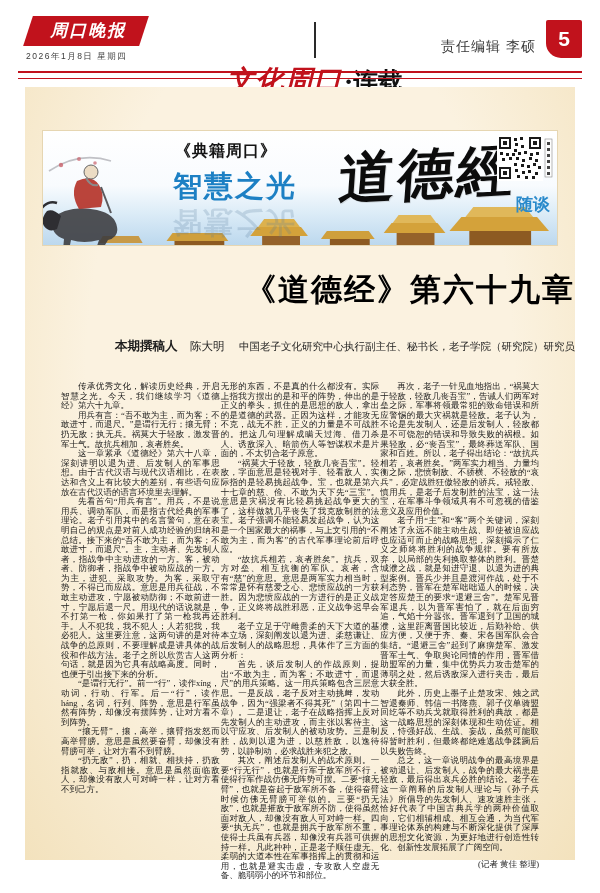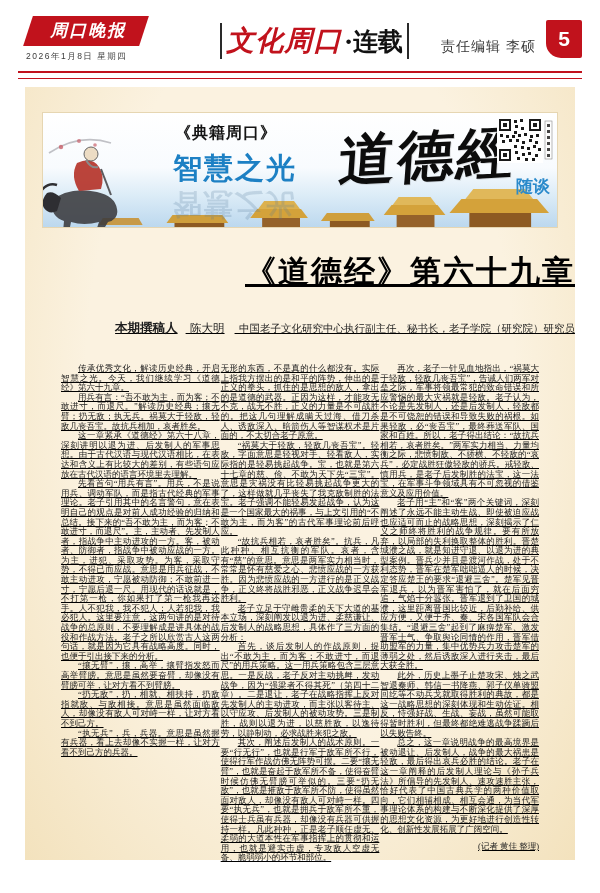--- a/index.html
+++ b/index.html
@@ -9,36 +9,36 @@
   
   .header{position:absolute;top:16px;left:18px;right:18px;height:52px;display:flex;
           justify-content:space-between;align-items:flex-start;}
   .mast-left{width:170px;}
   .logo-ribbon{display:inline-block;background:#c1121c;color:#fff;padding:3px 18px 4px 22px;
                transform:skewX(-18deg);margin-left:10px;}
   .logo-ribbon span{display:inline-block;transform:skewX(18deg);
                font-family:"DejaVu Serif",serif;font-style:italic;font-weight:bold;
                font-size:17px;letter-spacing:2px;white-space:nowrap;}
   .date-line{margin:5px 0 0 8px;font-size:8.5px;color:#3a3a3a;letter-spacing:1.5px;}
-  .section-wrap{display:flex;align-items:center;gap:4px;margin-top:6px;}
+  .section-wrap{display:flex;align-items:center;gap:4px;margin-top:6px;flex-direction:column;}
   .vbar{width:2px;height:36px;background:#2a2a2a;}
   .sec-red{font-family:"DejaVu Serif",serif;font-weight:900;font-style:italic;
            color:#c1121c;font-size:28px;letter-spacing:1px;}
   .sec-black{font-family:"DejaVu Serif",serif;font-weight:700;color:#111;font-size:25px;margin-left:2px;}
   .mast-right{display:flex;align-items:flex-end;gap:10px;height:42px;}
   .editor{font-size:14px;color:#3a3a3a;letter-spacing:1px;margin-bottom:2px;}
   .page-num{width:36px;height:38px;background:#c1121c;color:#fff;display:flex;align-items:center;
             justify-content:center;font-size:21px;font-weight:bold;border-radius:2px 2px 2px 15px;}
   .rule{position:absolute;top:71px;left:18px;right:18px;height:5px;
         border-top:2.5px solid #c1121c;border-bottom:1.5px solid #c1121c;}
 
   
   .panel{position:absolute;top:87px;left:25px;right:25px;bottom:33px;
          background:radial-gradient(ellipse at 50% 38%,#fbf2e0 55%,#f3e2bd 100%);
-         padding-top:25px;box-sizing:border-box;text-decoration:underline;}
+         padding-top:43px;box-sizing:border-box;}
 
   
   .banner{position:relative;margin:0 17px;height:114px;
           background:linear-gradient(180deg,#ffffff 0%,#f8fbfe 48%,#dcecf7 72%,#bcd8ee 100%);
           border:1px solid #e6d6b2;overflow:hidden;}
   .ink-figure{position:absolute;left:-8px;bottom:-6px;z-index:3;}
   .series{position:absolute;left:132px;top:10px;z-index:3;font-family:"DejaVu Serif",serif;
           font-weight:800;font-size:16px;color:#141414;letter-spacing:1px;}
   .slogan{position:absolute;left:130px;top:36px;z-index:3;font-weight:900;font-size:29px;
           color:#1d80c4;letter-spacing:2px;}
@@ -194,31 +194,31 @@
 
     <div class="byline">
       <span class="by-label">本期撰稿人</span>
       <span class="by-author">陈大明</span>
       <span class="by-aff">中国老子文化研究中心执行副主任、秘书长，老子学院（研究院）研究员</span>
     </div>
 
     <div class="columns">
       <div class="col">
           <p class="para">传承优秀文化，解读历史经典，开启智慧之光。今天，我们继续学习《道德经》第六十九章。</p>
-          <p class="para">用兵有言：“吾不敢为主，而为客；不敢进寸，而退尺。”解读历史经典；攘无臂；扔无敌；执无兵。祸莫大于轻敌，轻敌几丧吾宝。故抗兵相加，哀者胜矣。</p>
+          <p class="para">用兵有言：“吾不敢为主，而为客；不敢进寸，而退尺。”是谓行无行；攘无臂；扔无敌；执无兵。祸莫大于轻敌，激发晋军士气。故抗兵相加，哀者胜矣。</p>
           <p class="para">这一章紧承《道德经》第六十八章，深刻讲明以退为进、后发制人的军事思想。由于古代汉语与现代汉语相比，在表达和含义上有比较大的差别，有些语句应放在古代汉语的语言环境里去理解。</p>
           <p class="para">先看首句“用兵有言”。用兵，不是说用兵、调动军队，而是指古代经典的军事理论。老子引用其中的名言警句，意在表明自己的观点是对前人成功经验的归纳和总结。接下来的“吾不敢为主，而为客；不敢进寸，而退尺”。主，主动者、先发制人者，指战争中主动进攻的一方。客，被动者、防御者，指战争中被动应战的一方。为主，进犯、采取攻势。为客，采取守势，不得已而应战。意思是用兵征战，不敢主动进攻，宁愿被动防御；不敢前进一寸，宁愿后退一尺。用现代的话说就是，不打第一枪，你如果打了第一枪我再还手。人不犯我，我不犯人；人若犯我，我必犯人。这里要注意，这两句讲的是对待战争的总原则，不要理解成是讲具体的战役和作战方法。老子之所以欣赏古人这两句话，就是因为它具有战略高度。同时，也便于引出接下来的分析。</p>
+          <p class="para">“是谓行无行”。前一“行”，读作xíng，动词，行动、行军。后一“行”，读作háng，名词，行列、阵势，意思是行军虽然有阵势，却像没有摆阵势，让对方看不到阵势。</p>
           <p class="para">“攘无臂”，攘，高举，攘臂指发怒而高举臂膀。意思是虽然要奋臂，却像没有臂膀可举，让对方看不到臂膀。</p>
           <p class="para">“扔无敌”，扔，相就、相扶持，扔敌指就敌、与敌相接。意思是虽然面临敌人，却像没有敌人可对峙一样，让对方看不到己方。</p>
-          <p class="para">“执无兵”，兵，兵器。意思是虽然握有兵器，看上去却像不实握一样，让对方看不到己方的兵器。</p>
         </div>
       <div class="col">
           <p class="para noindent">无形的东西，不是真的什么都没有。实际上指我方摆出的是和平的阵势，伸出的是正义的拳头，抓住的是思想的敌人，拿出的是道德的武器。正因为这样，才能攻无不克，战无不胜，正义的力量是不可战胜的。把这几句理解成瞒天过海、借刀杀人、诱敌深入、暗箭伤人等智谋权术是片面的，不太切合老子原意。</p>
           <p class="para">“祸莫大于轻敌，轻敌几丧吾宝”。轻敌，字面意思是轻视对手、轻看敌人，实际指的是轻易挑起战争。宝，也就是第六十七章的慈、俭、不敢为天下先“三宝”。意思是灾祸没有比轻易挑起战争更大的了，这样做就几乎丧失了我克敌制胜的法宝。老子强调不能轻易发起战争，认为这是一个国家最大的祸事，与上文引用的“不敢为主，而为客”的古代军事理论前后呼应。</p>
-          <p class="para">“故抗兵相若，哀者胜矣”。抗兵，凡此种种、相互抗衡的军队。哀者，含有“慈”的意思。意思是两军实力相当时，常常是怀有慈爱之心、悲愤应战的一方获胜。因为悲愤应战的一方进行的是正义战争，正义终将战胜邪恶，正义战争迟早会胜利。</p>
+          <p class="para">“故抗兵相若，哀者胜矣”。抗兵，双方对垒、相互抗衡的军队。哀者，含有“慈”的意思。意思是两军实力相当时，常常是怀有慈爱之心、悲愤应战的一方获胜。因为悲愤应战的一方进行的是正义战争，正义终将战胜邪恶，正义战争迟早会胜利。</p>
           <p class="para">老子立足于守雌贵柔的天下大道的基本立场，深刻阐发以退为进、柔慈谦让、后发制人的战略思想，具体作了三方面的分析：</p>
           <p class="para">首先，谈后发制人的作战原则，提出“不敢为主，而为客；不敢进寸，而退尺”的用兵策略。这一用兵策略包含三层意思。一是反战，老子反对主动挑衅，发动战争，因为“强梁者不得其死”（第四十二章）。二是退让，老子在战略指挥上反对先发制人的主动进攻，而主张以客待主、以守应攻、后发制人的被动攻势。三是制胜，战则以退为进，以慈胜敌，以逸待劳，以静制动，必求战胜来犯之敌。</p>
           <p class="para">其次，阐述后发制人的战术原则。一要“行无行”，也就是行军于敌军所不行，使得行军作战仿佛无阵势可摆。二要“攘无臂”，也就是奋起于敌军所不备，使得奋臂时候仿佛无臂膀可举似的。三要“扔无敌”，也就是摧敌于敌军所不防，使得虽然面对敌人，却像没有敌人可对峙一样。四要“执无兵”，也就是拥兵于敌军所不重，使得士兵虽有兵器，却像没有兵器可供握持一样。凡此种种，正是老子顺任虚无、柔弱的大道本性在军事指挥上的贯彻和运用，也就是避实击虚，专攻敌人空虚无备、脆弱弱小的环节和部位。</p>
         </div>
       <div class="col">
           <p class="para">再次，老子一针见血地指出，“祸莫大于轻敌，轻敌几丧吾宝”，告诫人们两军对垒之际，军事将领最常犯的致命错误和所应警惕的最大灾祸就是轻敌。老子认为，不论是先发制人，还是后发制人，轻敌都是不可饶恕的错误和导致失败的祸根。如果轻敌，必“丧吾宝”，最终葬送军队、国家和百姓。所以，老子得出结论：“故抗兵相若，哀者胜矣。”两军实力相当、力量均衡之际，悲愤制敌、不骄横、不轻敌的“哀兵”，必定战胜狂傲轻敌的骄兵。戒轻敌、慎用兵，是老子后发制胜的法宝，这一法宝，在军事斗争领域具有不可忽视的借鉴意义及应用价值。</p>
           <p class="para">老子用“主”和“客”两个关键词，深刻阐述了永远不能主动生战、即使被迫应战也应适可而止的战略思想，深刻揭示了仁义之师终将胜利的战争规律。要有所放弃，以局部的失利换取整体的胜利。晋楚城濮之战，就是知进守退、以退为进的典型案例。晋兵少并且是渡河作战，处于不利态势，晋军在楚军咄咄逼人的时候，决定答应楚王的要求“退避三舍”。楚军见晋军退兵，以为晋军害怕了，就在后面穷追，气焰十分嚣张。晋军退到了卫国的城濮，这里距离晋国比较近，后勤补给、供应方便，又便于齐、秦、宋各国军队会合集结。“退避三舍”起到了麻痹楚军、激发晋军士气、争取舆论同情的作用，晋军借助盟军的力量，集中优势兵力攻击楚军的薄弱之处，然后诱敌深入进行夹击，最后大获全胜。</p>
           <p class="para">此外，历史上墨子止楚攻宋、烛之武智退秦师、韩信一书降燕、郭子仪单骑盟回纥等不动兵戈就取得胜利的典故，都是这一战略思想的深刻体现和生动佐证。相反，恃强好战、生战、妄战，虽然可能取得暂时胜利，但最终都绝难逃战争蹂躏后以失败告终。</p>
           <p class="para">总之，这一章说明战争的最高境界是被动退让、后发制人，战争的最大祸患是轻敌，最后得出哀兵必胜的结论。老子在这一章阐释的后发制人理论与《孙子兵法》所倡导的先发制人、速攻速胜主张，恰好代表了中国古典兵学的两种价值取向，它们相辅相成、相互会通，为当代军事理论体系的构建与不断深化提供了深厚的思想文化资源，为更好地进行创造性转化、创新性发展拓展了广阔空间。</p>
           <p class="para align-right">(记者 黄佳 整理)</p>

